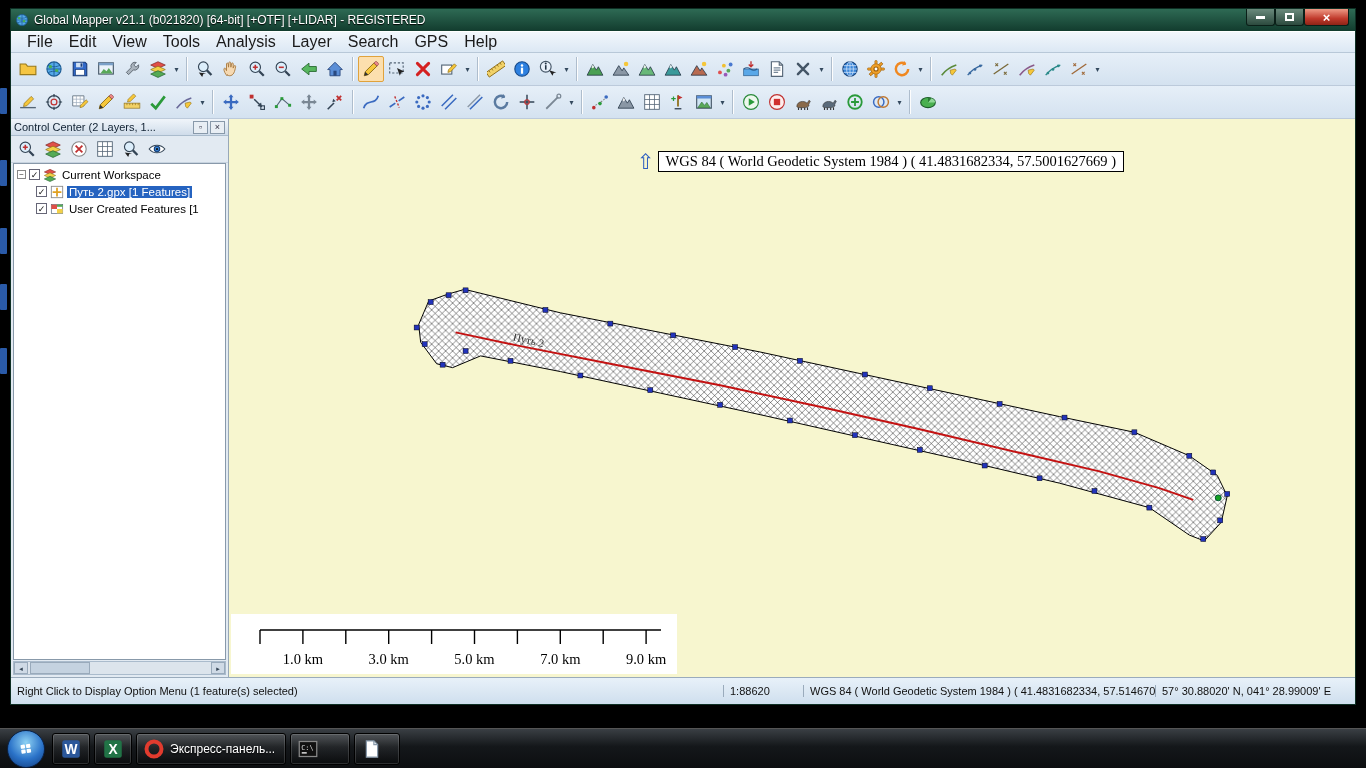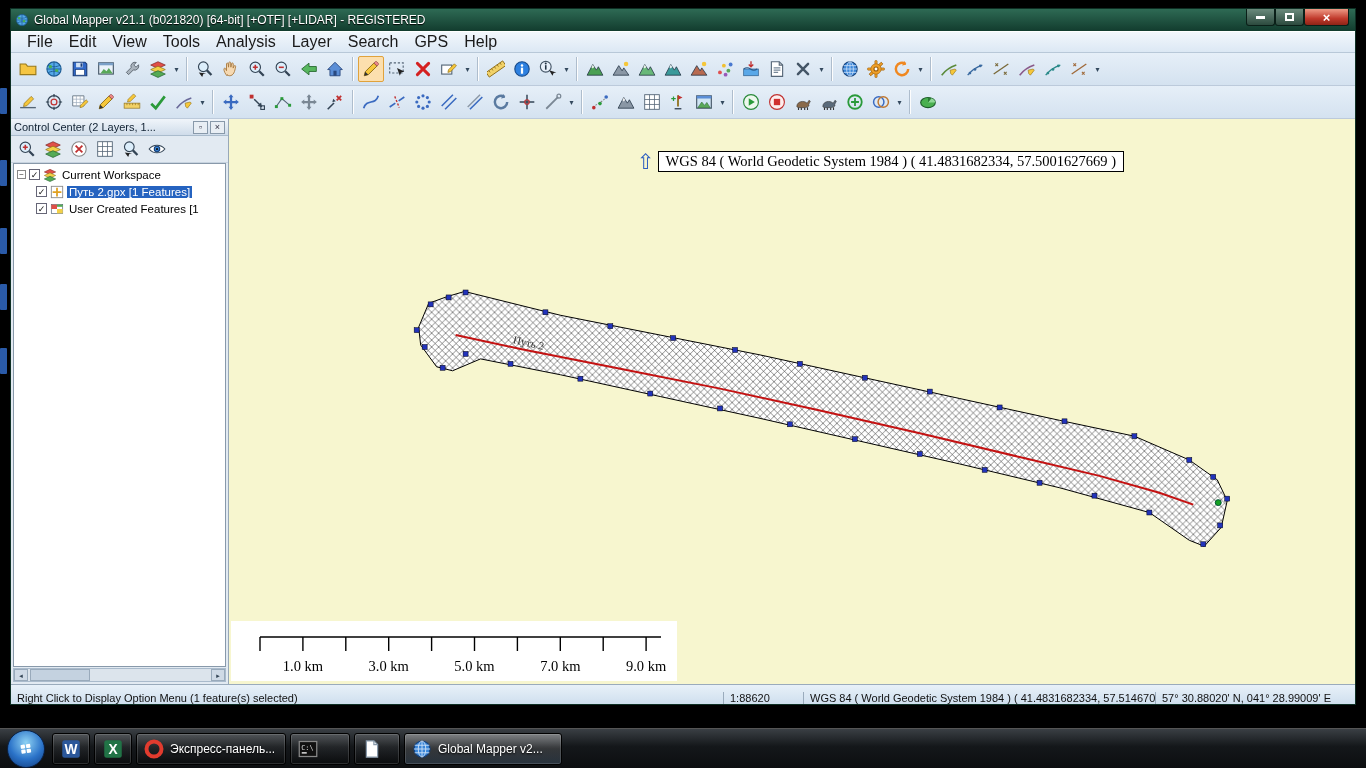--- a/index.html
+++ b/index.html
@@ -57,22 +57,22 @@
   .hs-thumb{position:absolute;left:2px;top:0;height:100%;width:60px;background:#c4d2e0;border:1px solid #99aabb}
   .map{flex:1;position:relative;background:#f7f6cf;overflow:hidden}
   #mapdraw{position:absolute;inset:0;width:100%;height:100%}
   .banner-wrap{position:absolute;left:408px;top:32px;display:flex;align-items:center;gap:3px}
   .north{color:#2f5fc0;font-size:21px;line-height:21px}
   .banner{background:#fff;border:1px solid #000;padding:1px 7px;font-family:"Liberation Serif","DejaVu Serif",serif;
           font-size:14.5px;color:#000;white-space:nowrap}
   .scalebar{position:absolute;left:2px;bottom:3px;width:446px;height:60px;background:#fff}
   #scalesvg{width:100%;height:100%;display:block}
   
-  .statusbar{height:20px;background:linear-gradient(#e8f1f9,#cfdfee);border-top:1px solid #9aabbc;display:flex;
-             font-size:11px;color:#111;align-items:flex-end;flex:0 0 auto}
+  .statusbar{height:27px;background:linear-gradient(#e8f1f9,#cfdfee);border-top:1px solid #9aabbc;display:flex;
+             font-size:11px;color:#111;align-items:center;flex:0 0 auto}
   .st{padding:0 6px;white-space:nowrap;overflow:hidden}
   .st.msg{flex:1}
   .st.scale{width:80px;border-left:1px solid #9aabbc}
   .st.proj{width:352px;border-left:1px solid #9aabbc}
   .st.coords{width:200px;border-left:1px solid #9aabbc}
   
   .webstrip{position:absolute;left:10px;top:705px;width:1346px;height:23px;background:#0f2646;overflow:hidden}
   .tile{position:absolute;top:1px;height:21px;display:flex;align-items:center;justify-content:center;
         font-weight:bold;font-size:13px;border-radius:2px}
   
@@ -1021,21 +1021,15 @@
         <button class="tb-task" style="width: 60px;">
           <svg class="ico">
             <use href="#s-console"></use>
           </svg>
         </button>
         <button class="tb-task" style="width: 46px;">
           <svg class="ico">
             <use href="#s-page"></use>
           </svg>
         </button>
-        <button class="tb-task active" style="width: 158px;">
-          <svg class="ico">
-            <use href="#s-sphere"></use>
-          </svg>
-          <span class="lbl">Global Mapper v2...</span>
-        </button>
       </div>
   </div>
 </div>
 
 </body></html>

